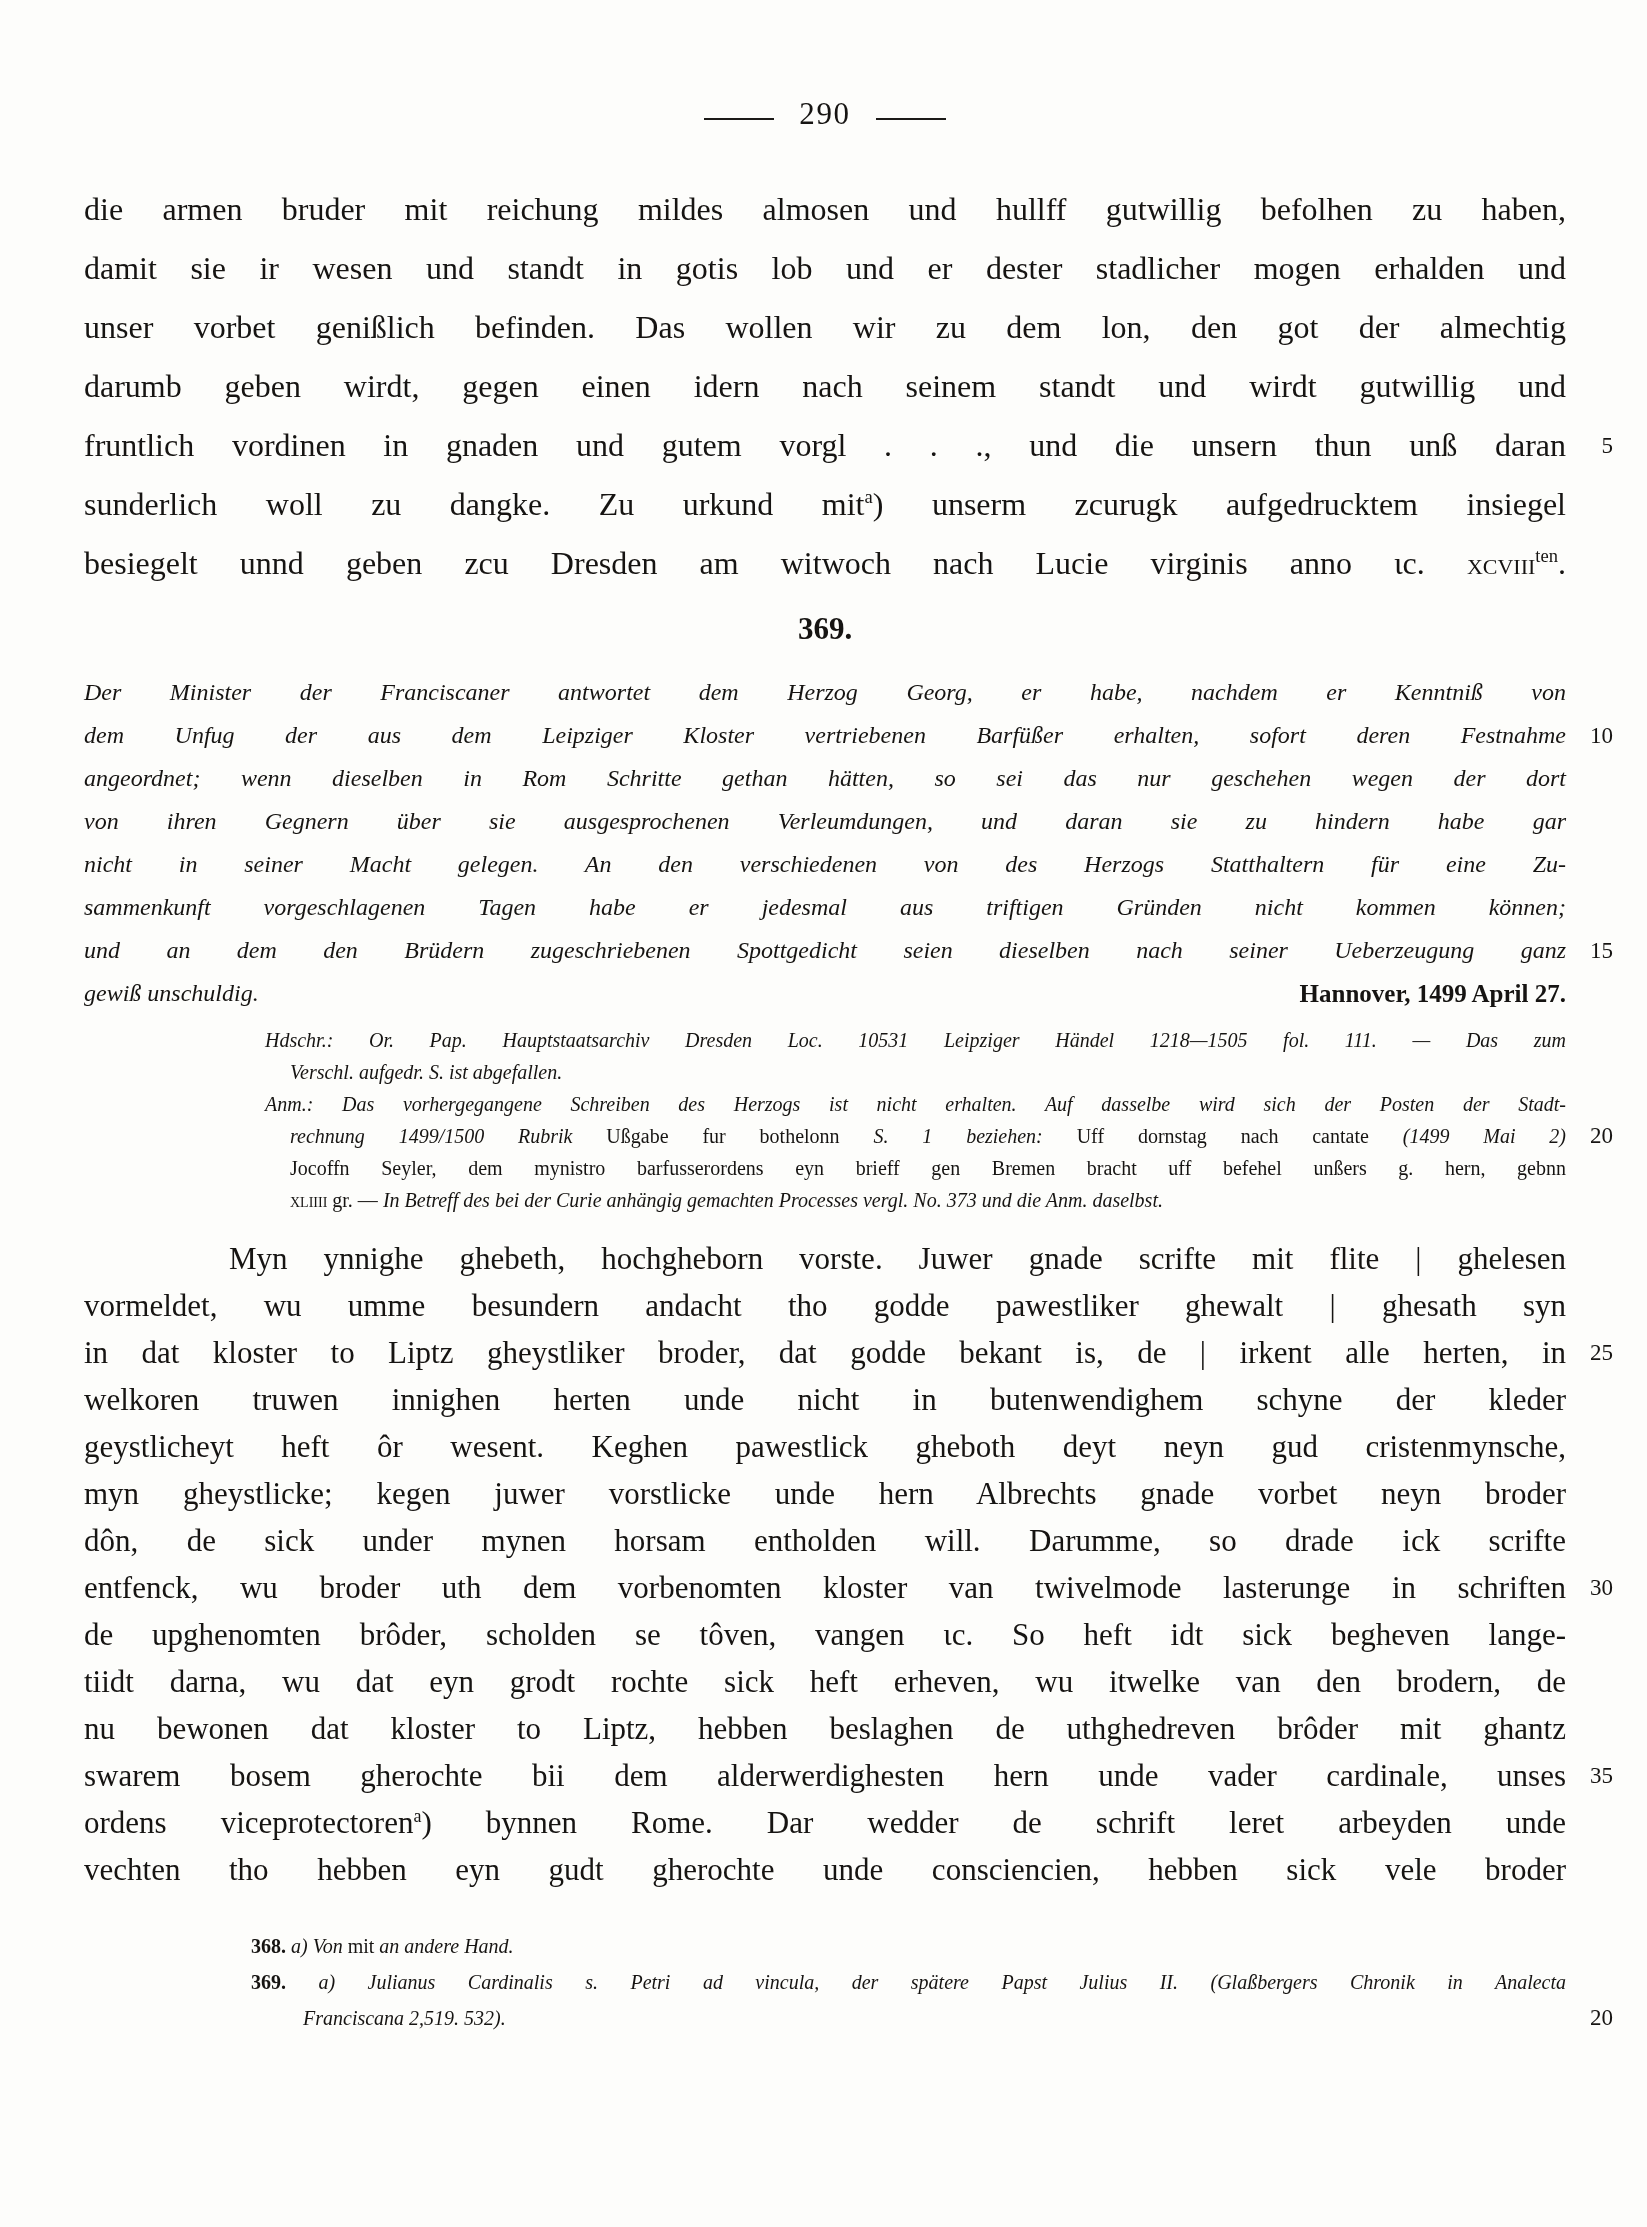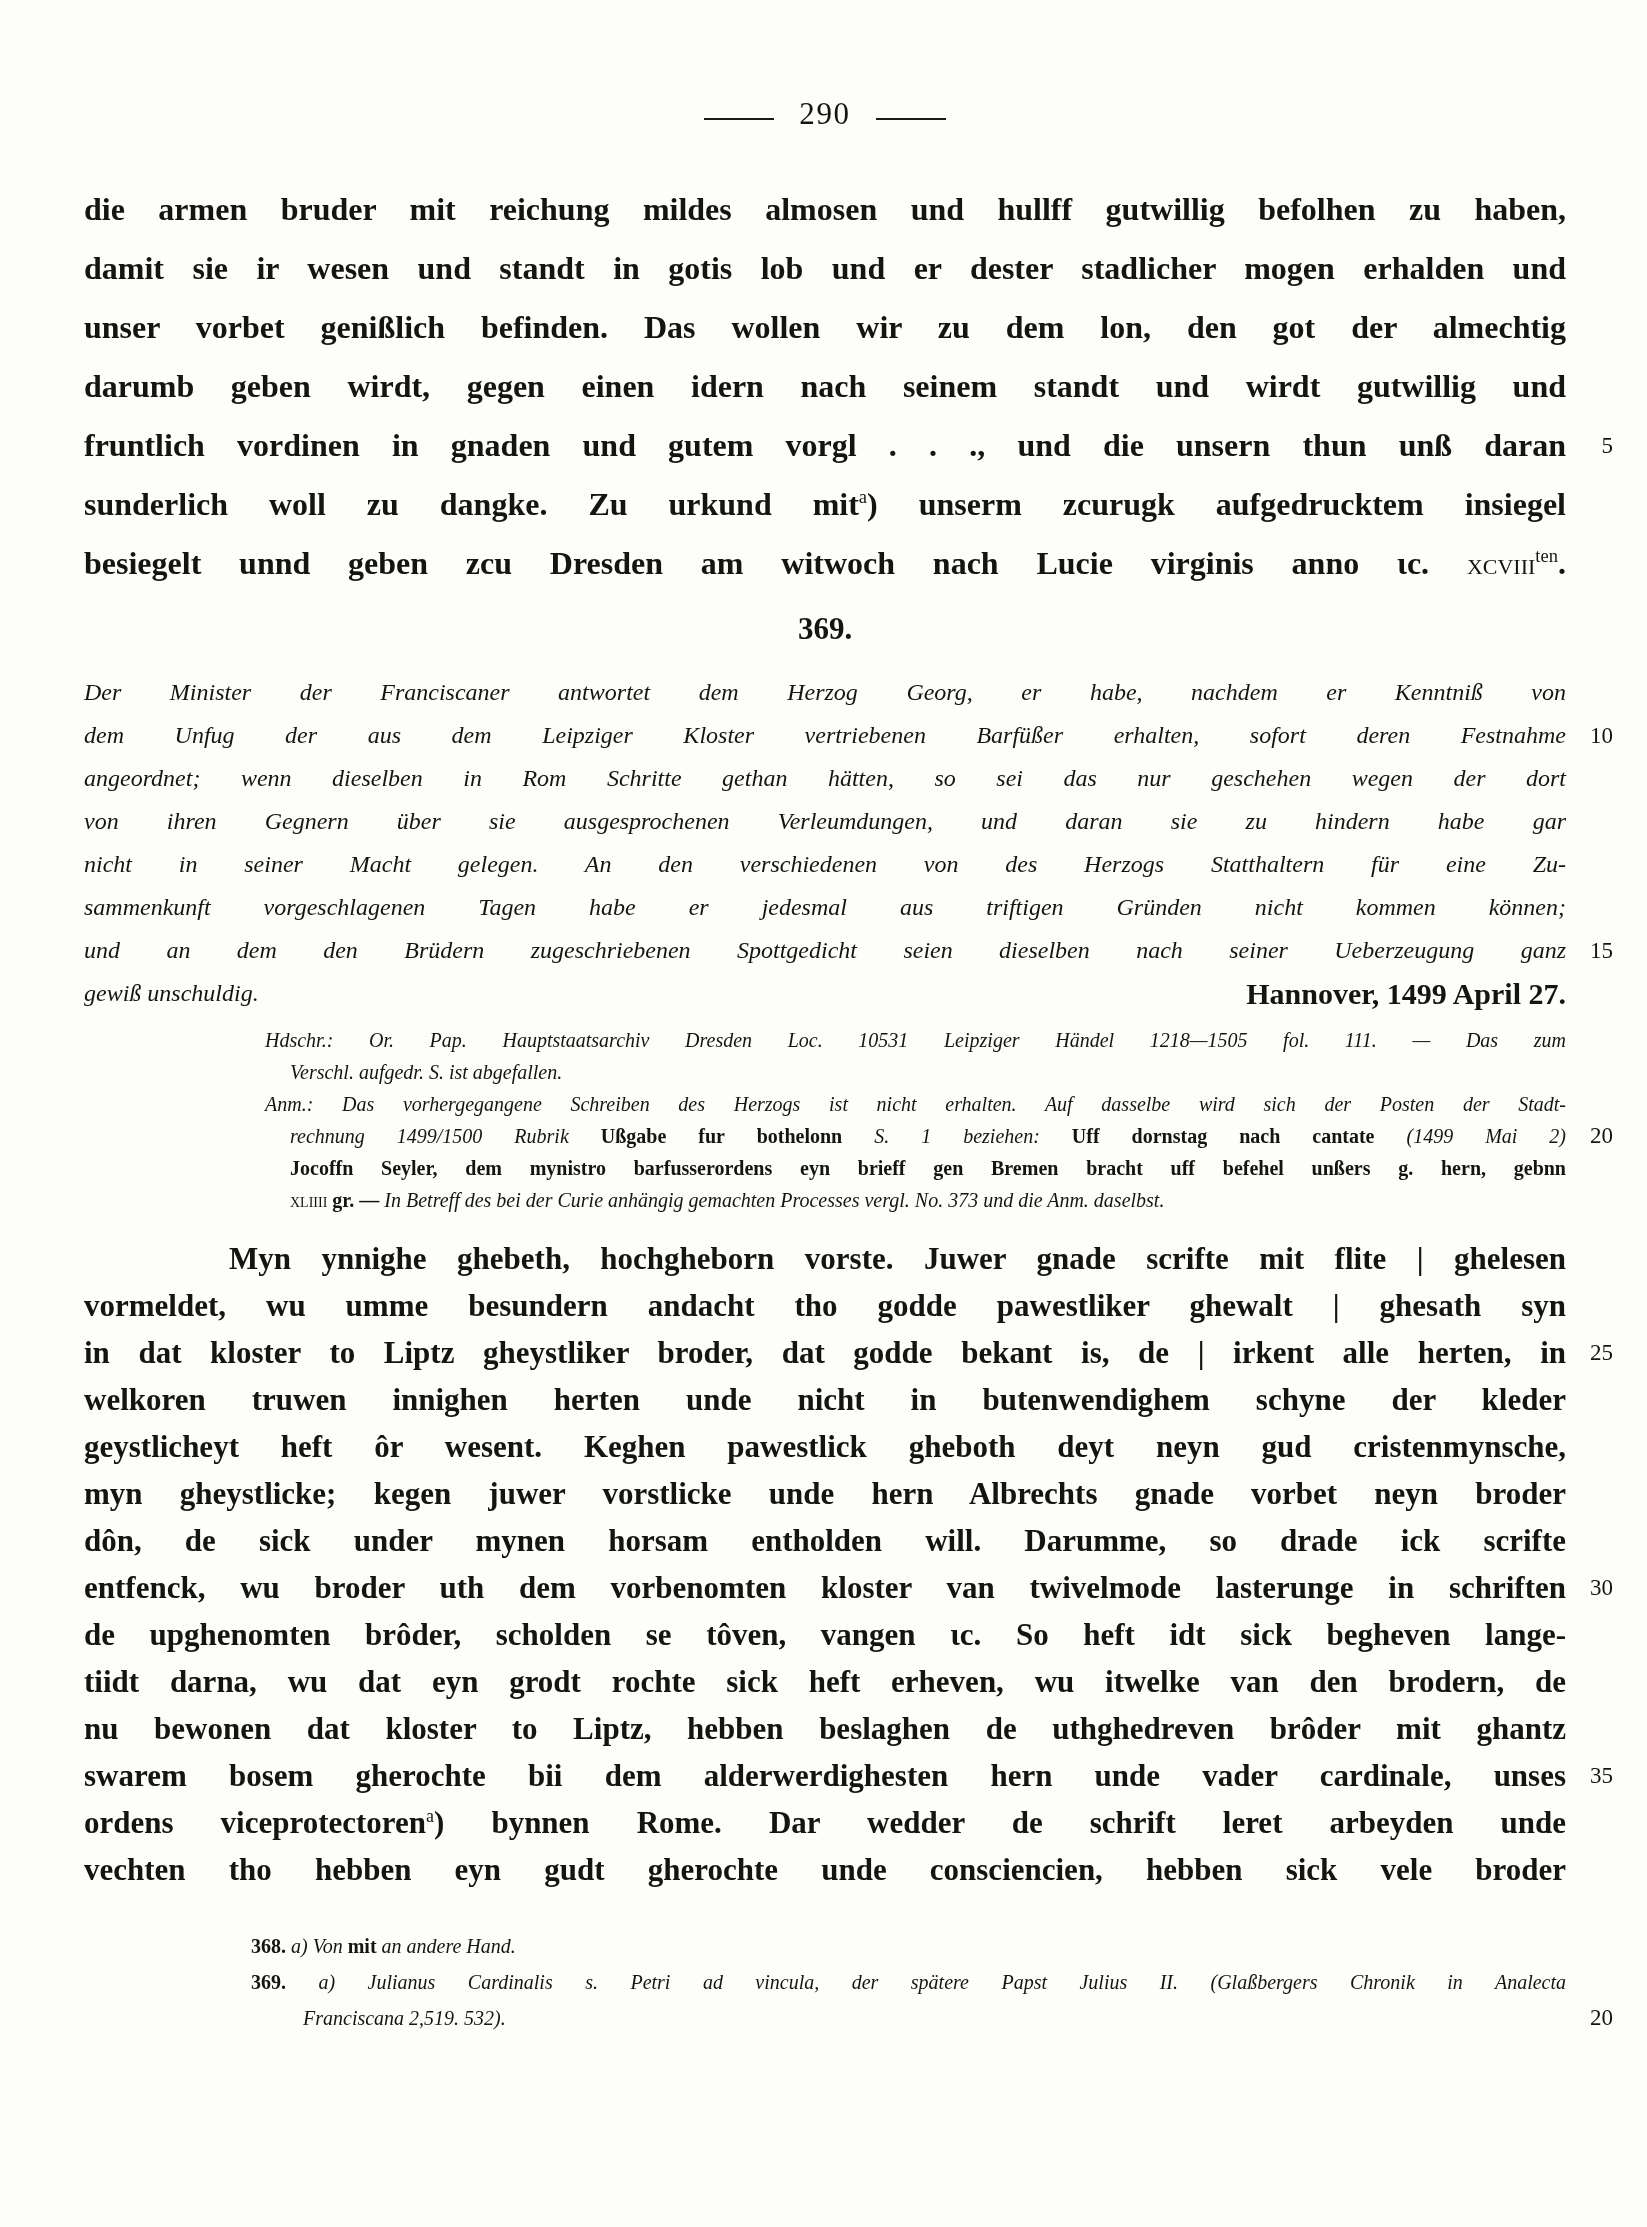--- a/index.html
+++ b/index.html
@@ -26,26 +26,26 @@
   .line.split{display:flex;justify-content:space-between;align-items:flex-end;text-align:left;}
   .mnum{position:absolute;right:-47px;font-size:23px;font-style:normal;font-weight:normal;}
   
   .para368{margin-top:48px;font-size:32px;line-height:59px;}
   .heading369{margin-top:16.4px;text-align:center;font-weight:bold;font-size:31px;line-height:39px;}
   .regest{margin-top:23px;font-size:24px;line-height:43px;}
   .notes{margin-top:8.8px;font-size:20px;line-height:32px;padding-left:181px;}
   .mainbody{margin-top:18.6px;font-size:31px;line-height:47px;}
   .footnotes{margin-top:35px;font-size:20px;line-height:36px;padding-left:167px;}
   
-  .s-r{font-style:normal;font-weight:bold;}
+  .s-r{font-style:normal;font-weight:normal;}
   .s-i{font-style:italic;}
   .s-b{font-style:normal;font-weight:bold;}
   .s-sc{font-variant:small-caps;font-style:normal;}
   .s-sup{vertical-align:super;font-size:58%;line-height:0;}
-  .rgrp{font-weight:bold;font-size:30px;white-space:nowrap;}
+  .rgrp{font-weight:bold;font-size:25px;white-space:nowrap;}
   .lgrp{white-space:nowrap;}
 </style>
 </head>
 <body>
 
 <div class="page">
   <div class="text-col">
 
     <div class="header">
       <span class="rule"></span><span class="pnum">290</span><span class="rule"></span>

